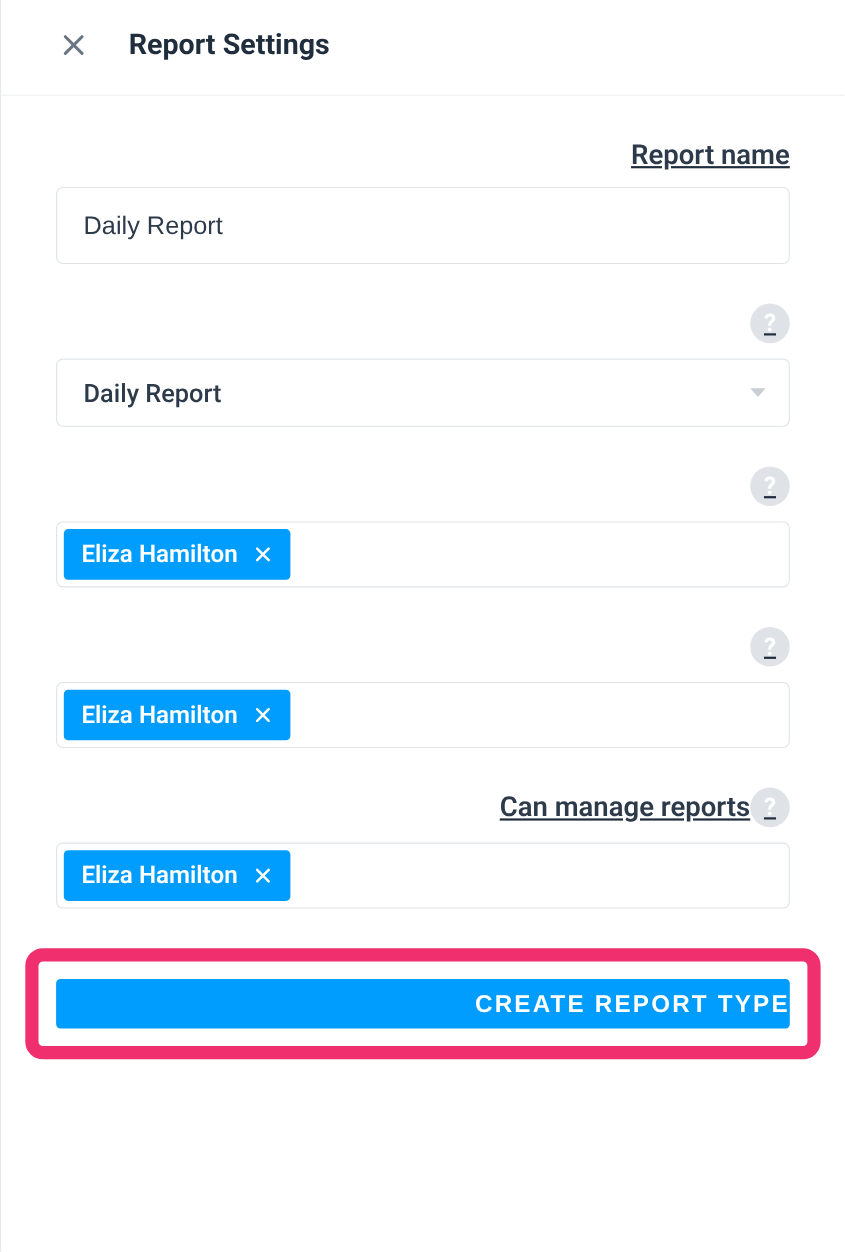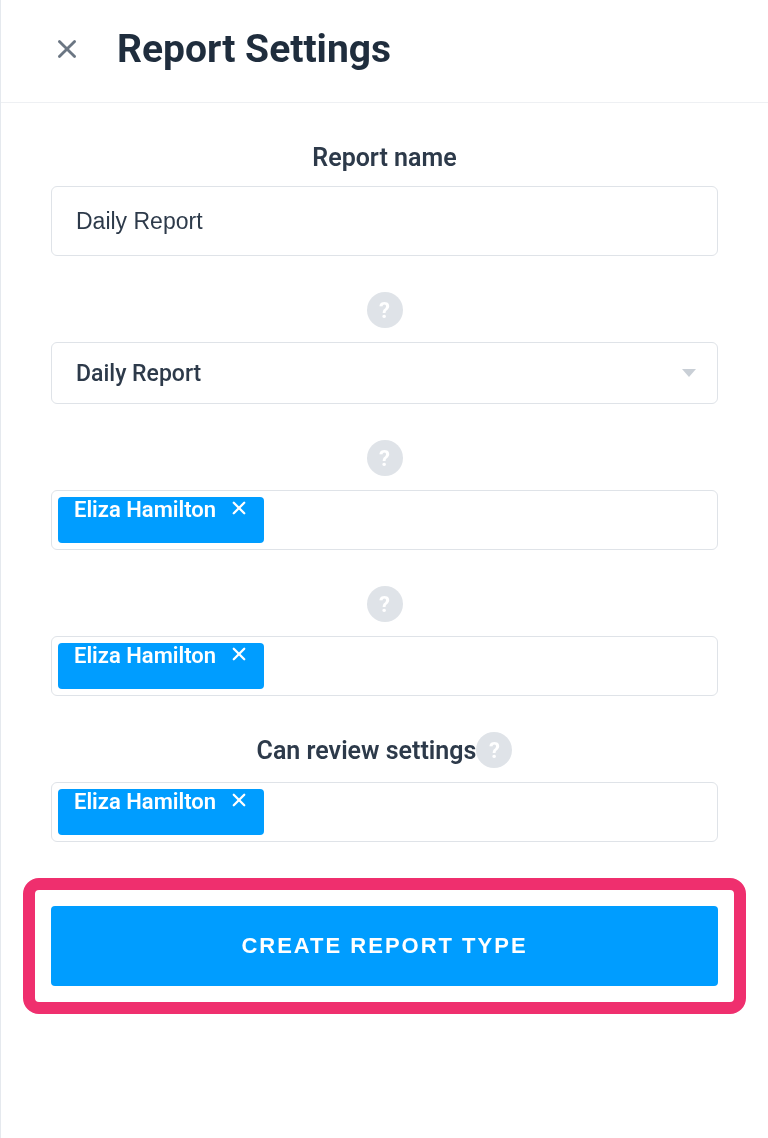--- a/index.html
+++ b/index.html
@@ -22,33 +22,34 @@
     width: 28px;
     height: 28px;
     display: inline-flex;
     align-items: center;
     justify-content: center;
     color: #6b7683;
     cursor: pointer;
   }
   .close-icon svg { display: block; }
   .title {
-    font-size: 39px;
+    font-size: 26px;
     font-weight: 700;
     color: #1f2d3d;
   }
   .content {
     padding: 40px 50px 0 50px;
   }
   .field-group { margin-bottom: 36px; }
   .field-label-row {
     display: flex;
     align-items: center;
-    justify-content: center;
+    justify-content: flex-end;
     margin-bottom: 14px;
+    text-decoration: underline;
   }
   .field-label {
     font-size: 25px;
     font-weight: 600;
     color: #2d3a4a;
   }
   .help-badge {
     width: 36px;
     height: 36px;
     border-radius: 50%;
@@ -107,20 +108,21 @@
     flex-wrap: wrap;
     gap: 8px;
     align-items: center;
   }
   .chip {
     background: #009dff;
     color: #fff;
     border-radius: 4px;
     height: 46px;
     display: inline-flex;
+    align-items: center;
     padding: 0 14px 0 16px;
     font-size: 22px;
     font-weight: 600;
     gap: 12px;
   }
   .chip-close {
     display: inline-flex;
     align-items: center;
     justify-content: center;
     width: 22px;
@@ -129,29 +131,30 @@
   }
   .chip-close svg { display: block; }
   .highlight-frame {
     border: 12px solid #ef2f6e;
     border-radius: 16px;
     padding: 16px;
     margin: 0 22px 40px 22px;
   }
   .primary-button {
     width: 100%;
-    height: 80px;
+    height: 45px;
     background: #009dff;
     border: none;
     border-radius: 4px;
     color: #fff;
     font-size: 22px;
     font-weight: 700;
     letter-spacing: 2px;
     cursor: pointer;
+    text-align: right;
   }
 </style>
 </head>
 <body>
 
 <div class="header">
   <span class="close-icon">
     <svg width="26" height="26" viewBox="0 0 24 24" fill="none" stroke="currentColor" stroke-width="2.6" stroke-linecap="round">
       <line x1="5" y1="5" x2="19" y2="19"></line>
       <line x1="19" y1="5" x2="5" y2="19"></line>
@@ -210,21 +213,21 @@
               <line x1="5" y1="5" x2="19" y2="19"></line>
               <line x1="19" y1="5" x2="5" y2="19"></line>
             </svg>
         </span>
       </span>
     </div>
   </div>
 
   <div class="field-group">
     <div class="field-label-row">
-      <div class="field-label">Can review settings</div>
+      <div class="field-label">Can manage reports</div>
       <span class="help-badge">?</span>
     </div>
     <div class="chip-container">
       <span class="chip">
         <span>Eliza Hamilton</span>
         <span class="chip-close">
           <svg width="18" height="18" viewBox="0 0 24 24" fill="none" stroke="#fff" stroke-width="3" stroke-linecap="round">
               <line x1="5" y1="5" x2="19" y2="19"></line>
               <line x1="19" y1="5" x2="5" y2="19"></line>
             </svg>

